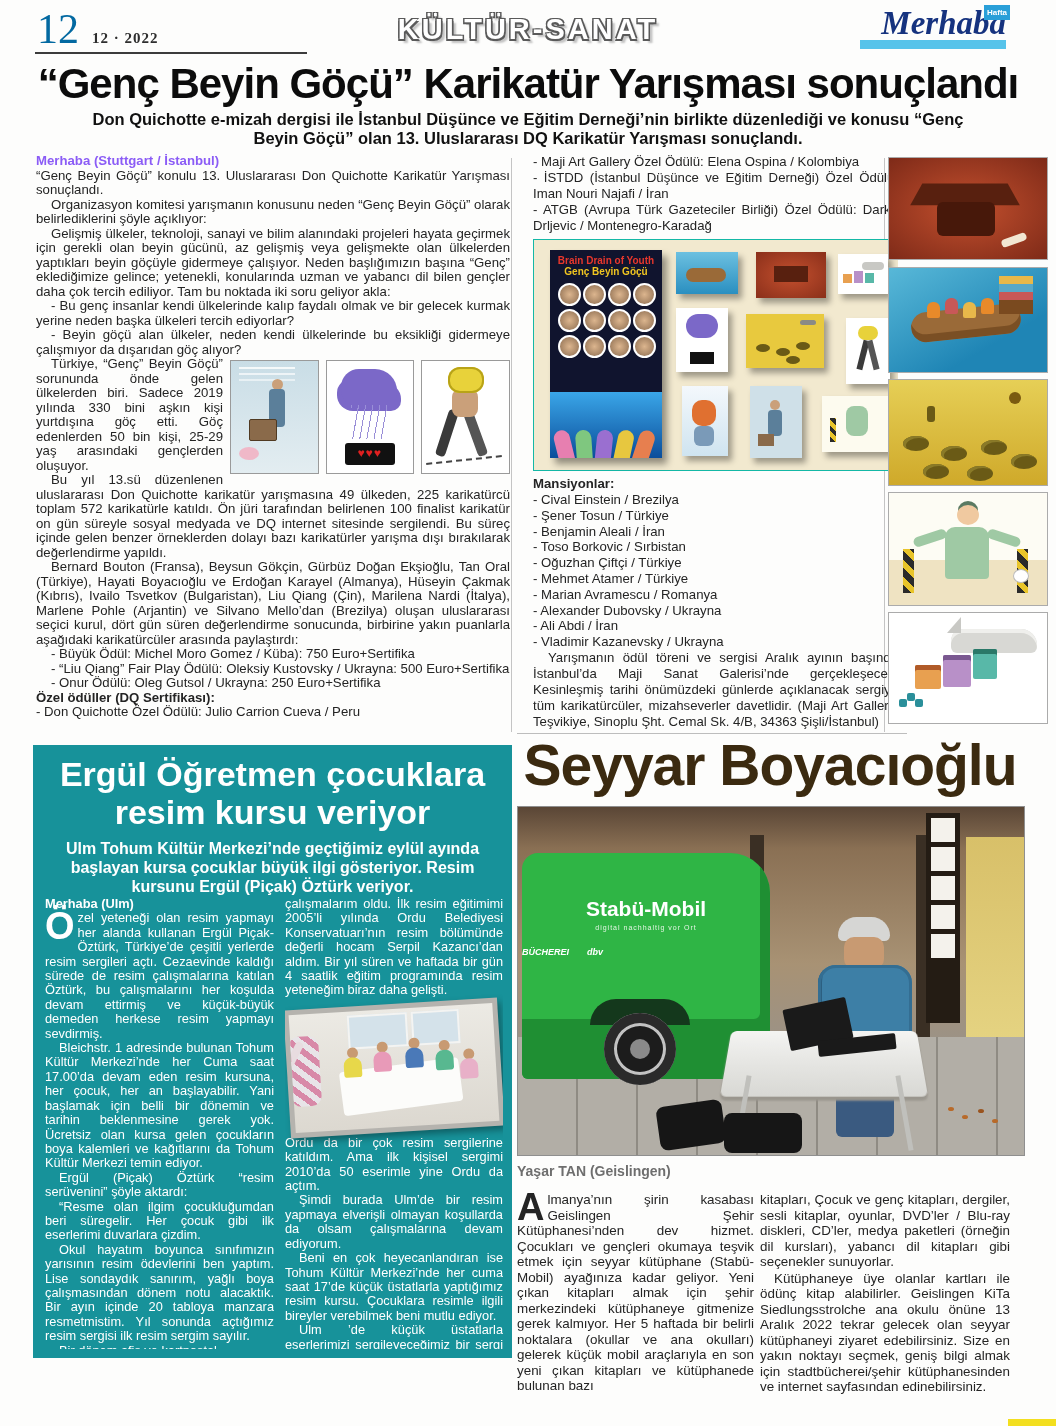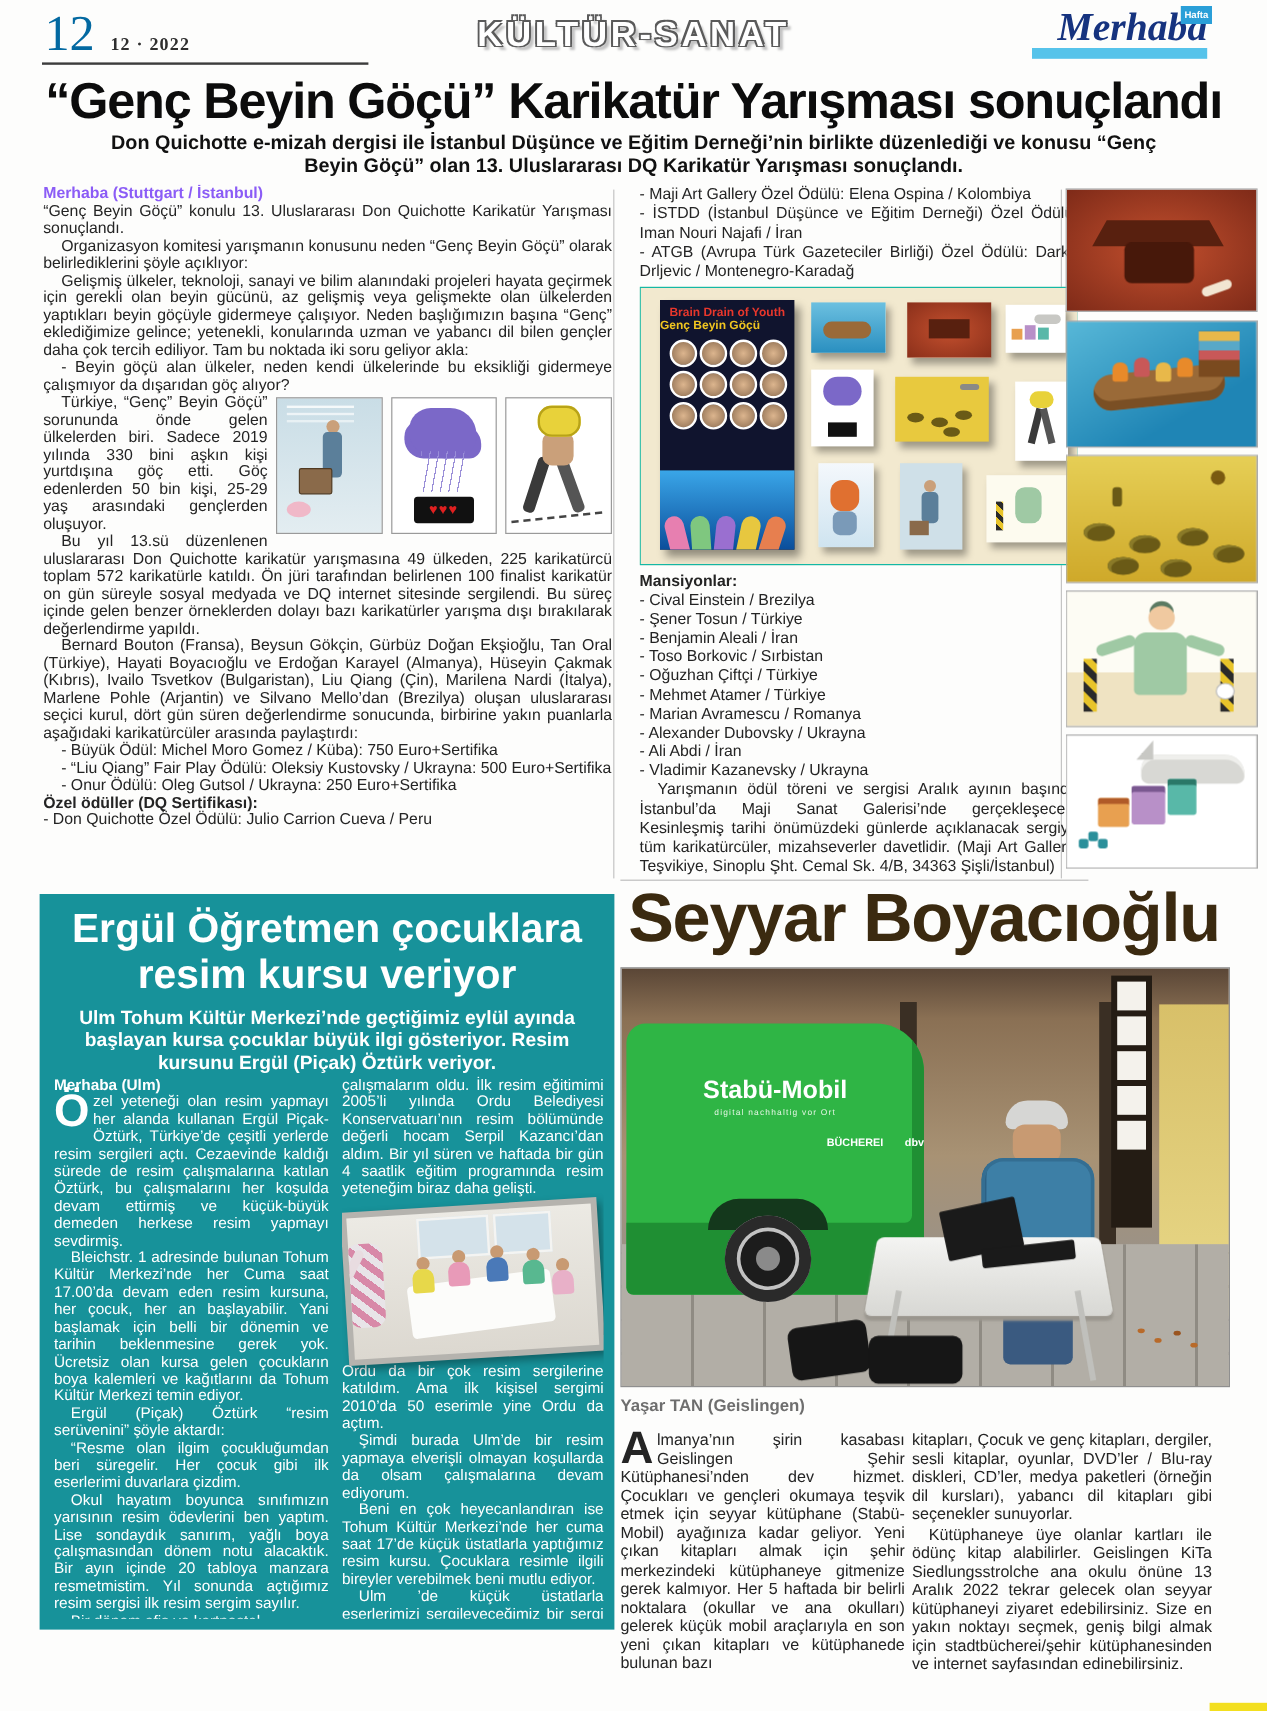--- a/index.html
+++ b/index.html
@@ -43,21 +43,21 @@
   .walker-leg1{position:absolute;left:20px;top:48px;width:10px;height:48px;background:#3a3a3a;transform:rotate(18deg);border-radius:4px;}
   .walker-leg2{position:absolute;left:48px;top:46px;width:10px;height:50px;background:#555;transform:rotate(-20deg);border-radius:4px;}
   .walker-body{position:absolute;left:30px;top:28px;width:26px;height:28px;background:#caa07a;border-radius:8px;}
   .walker-brain{position:absolute;left:26px;top:6px;width:36px;height:26px;background:#e8d23a;border-radius:12px;
      box-shadow:inset 0 0 0 2px #b8a318;}
   .wire{position:absolute;left:4px;bottom:12px;width:88%;height:0;border-bottom:2px dashed #444;transform:rotate(-6deg);}
   
   .collage{position:relative;width:364px;height:230px;background:#f2e9cf;border:1px solid #14b8a6;margin:5px 0;}
   .poster{position:absolute;left:16px;top:10px;width:112px;height:208px;background:#10142e;box-shadow:5px 6px 7px rgba(0,0,0,.4);}
   .ptitle1{display:block;text-align:center;font-size:10px;font-weight:bold;color:#e8372c;padding-top:5px;line-height:11px;}
-  .ptitle2{display:block;font-size:10px;font-weight:bold;color:#f0c520;line-height:11px;}
+  .ptitle2{display:block;text-align:center;font-size:10px;font-weight:bold;color:#f0c520;line-height:11px;}
   .pfaces{display:grid;grid-template-columns:repeat(4,1fr);gap:3px 2px;padding:6px 8px 2px 8px;}
   .pface{width:19px;height:19px;border-radius:50%;background:radial-gradient(#dcb58e,#8a6b4f);border:2px solid #fff;}
   .phands{position:absolute;left:0;bottom:0;width:100%;height:66px;background:linear-gradient(#3aa6e8,#0b4e9b);overflow:hidden;}
   .hand{position:absolute;bottom:-6px;width:16px;height:34px;border-radius:8px 8px 0 0;}
   .thumb{position:absolute;background:#fff;box-shadow:4px 5px 6px rgba(0,0,0,.35);overflow:hidden;}
   
   .strip-img{position:absolute;left:888px;width:158px;border:1px solid #ababab;overflow:hidden;background:#fff;}
   .cap-top{position:absolute;left:28px;top:22px;width:96px;height:26px;background:#58200f;transform:perspective(60px) rotateX(35deg);}
   .cap-base{position:absolute;left:48px;top:44px;width:58px;height:34px;background:#47180a;border-radius:6px;}
   .diploma{position:absolute;left:112px;top:78px;width:26px;height:8px;background:#f2e6d2;border-radius:4px;transform:rotate(-20deg);}
@@ -105,21 +105,21 @@
      box-shadow:inset 0 24px 0 #d8c8a8,inset 0 52px 0 #c8d8c0,inset 0 84px 0 #d8b8a0;}
   .posterstrip{position:absolute;left:408px;top:6px;width:34px;height:210px;background:#241c14;}
   .pcard{width:24px;height:24px;background:#f4f2ec;margin:5px auto;}
   .yellowpanel{position:absolute;left:448px;top:30px;width:58px;height:260px;background:linear-gradient(#d8c069,#e8d888);}
   .floor{position:absolute;left:0;bottom:0;width:100%;height:118px;
      background:repeating-linear-gradient(90deg,#b2aea6 0 58px,#8f8b83 58px 60px),repeating-linear-gradient(0deg,#b2aea6 0 26px,#908c84 26px 28px);}
   .van{position:absolute;left:4px;top:46px;width:248px;height:226px;background:#2fb545;border-radius:16px 40px 6px 6px;
       box-shadow:inset -10px -60px 0 #1f8f33;}
   .van-title{display:block;text-align:center;color:#fff;font-weight:bold;font-size:21px;margin-top:44px;}
   .van-slogan{display:block;text-align:center;color:#e4f6e4;font-size:7px;letter-spacing:1px;margin-top:3px;}
-  .van-logos{display:flex;justify-content:flex-end;gap:18px;margin-top:16px;color:#fff;font-size:9px;font-weight:bold;}
+  .van-logos{display:flex;justify-content:flex-start;gap:18px;margin-top:16px;color:#fff;font-size:9px;font-weight:bold;font-style:italic;}
   .wheel{position:absolute;left:86px;top:206px;width:72px;height:72px;border-radius:50%;background:#1c1c1c;
      box-shadow:inset 0 0 0 10px #2a2a2a,inset 0 0 0 13px #c2c2c2;}
   .wheel-hub{position:absolute;left:112px;top:232px;width:20px;height:20px;border-radius:50%;background:#8a8a8a;}
   .fender{position:absolute;left:72px;top:192px;width:100px;height:26px;background:#14381c;border-radius:50px 50px 0 0;}
   .man-cap{position:absolute;left:320px;top:110px;width:52px;height:24px;background:#d6d6d4;border-radius:20px 20px 6px 6px;}
   .man-face{position:absolute;left:326px;top:130px;width:40px;height:32px;background:#c89a72;border-radius:10px;}
   .man-jacket{position:absolute;left:300px;top:158px;width:94px;height:118px;background:#3d7fa6;border-radius:18px 18px 8px 8px;
      box-shadow:inset 0 0 0 3px #346e92,inset 30px 0 0 -26px #2c5f80;}
   .man-legs{position:absolute;left:318px;top:272px;width:58px;height:58px;background:#3a5a80;border-radius:6px;}
   .table{position:absolute;left:208px;top:218px;width:196px;height:74px;background:linear-gradient(#f4f4f2,#d8d8d4);
@@ -150,20 +150,21 @@
 
   <div class="abs vrule" style="left:511px;top:158px;height:574px;"></div>
   <div class="abs vrule" style="left:884px;top:158px;height:574px;"></div>
   <div class="abs hrule" style="left:517px;top:733px;width:390px;"></div>
 
   <div class="abs bodycol" style="left:36px;top:154px;width:474px;height:580px;overflow:hidden;">
     <p class="byline noindent">Merhaba (Stuttgart / İstanbul)</p>
     <p class="noindent">“Genç Beyin Göçü” konulu 13. Uluslararası Don Quichotte Karikatür Yarışması sonuçlandı.</p>
     <p>Organizasyon komitesi yarışmanın konusunu neden “Genç Beyin Göçü” olarak belirlediklerini şöyle açıklıyor:</p>
     <p>Gelişmiş ülkeler, teknoloji, sanayi ve bilim alanındaki projeleri hayata geçirmek için gerekli olan beyin gücünü, az gelişmiş veya gelişmekte olan ülkelerden yaptıkları beyin göçüyle gidermeye çalışıyor. Neden başlığımızın başına “Genç” eklediğimize gelince; yetenekli, konularında uzman ve yabancı dil bilen gençler daha çok tercih ediliyor. Tam bu noktada iki soru geliyor akla:</p>
+    <p>- Bu genç insanlar kendi ülkelerinde kalıp faydalı olmak ve bir gelecek kurmak yerine neden başka ülkeleri tercih ediyorlar?</p>
     <p>- Beyin göçü alan ülkeler, neden kendi ülkelerinde bu eksikliği gidermeye çalışmıyor da dışarıdan göç alıyor?</p>
     <div class="inline-cartoons">
       <div class="cart c1">
         <span class="chalk"></span>
         <span class="fighead"></span>
         <span class="figman"></span>
         <span class="case"></span>
         <span class="pig"></span>
       </div>
       <div class="cart">

